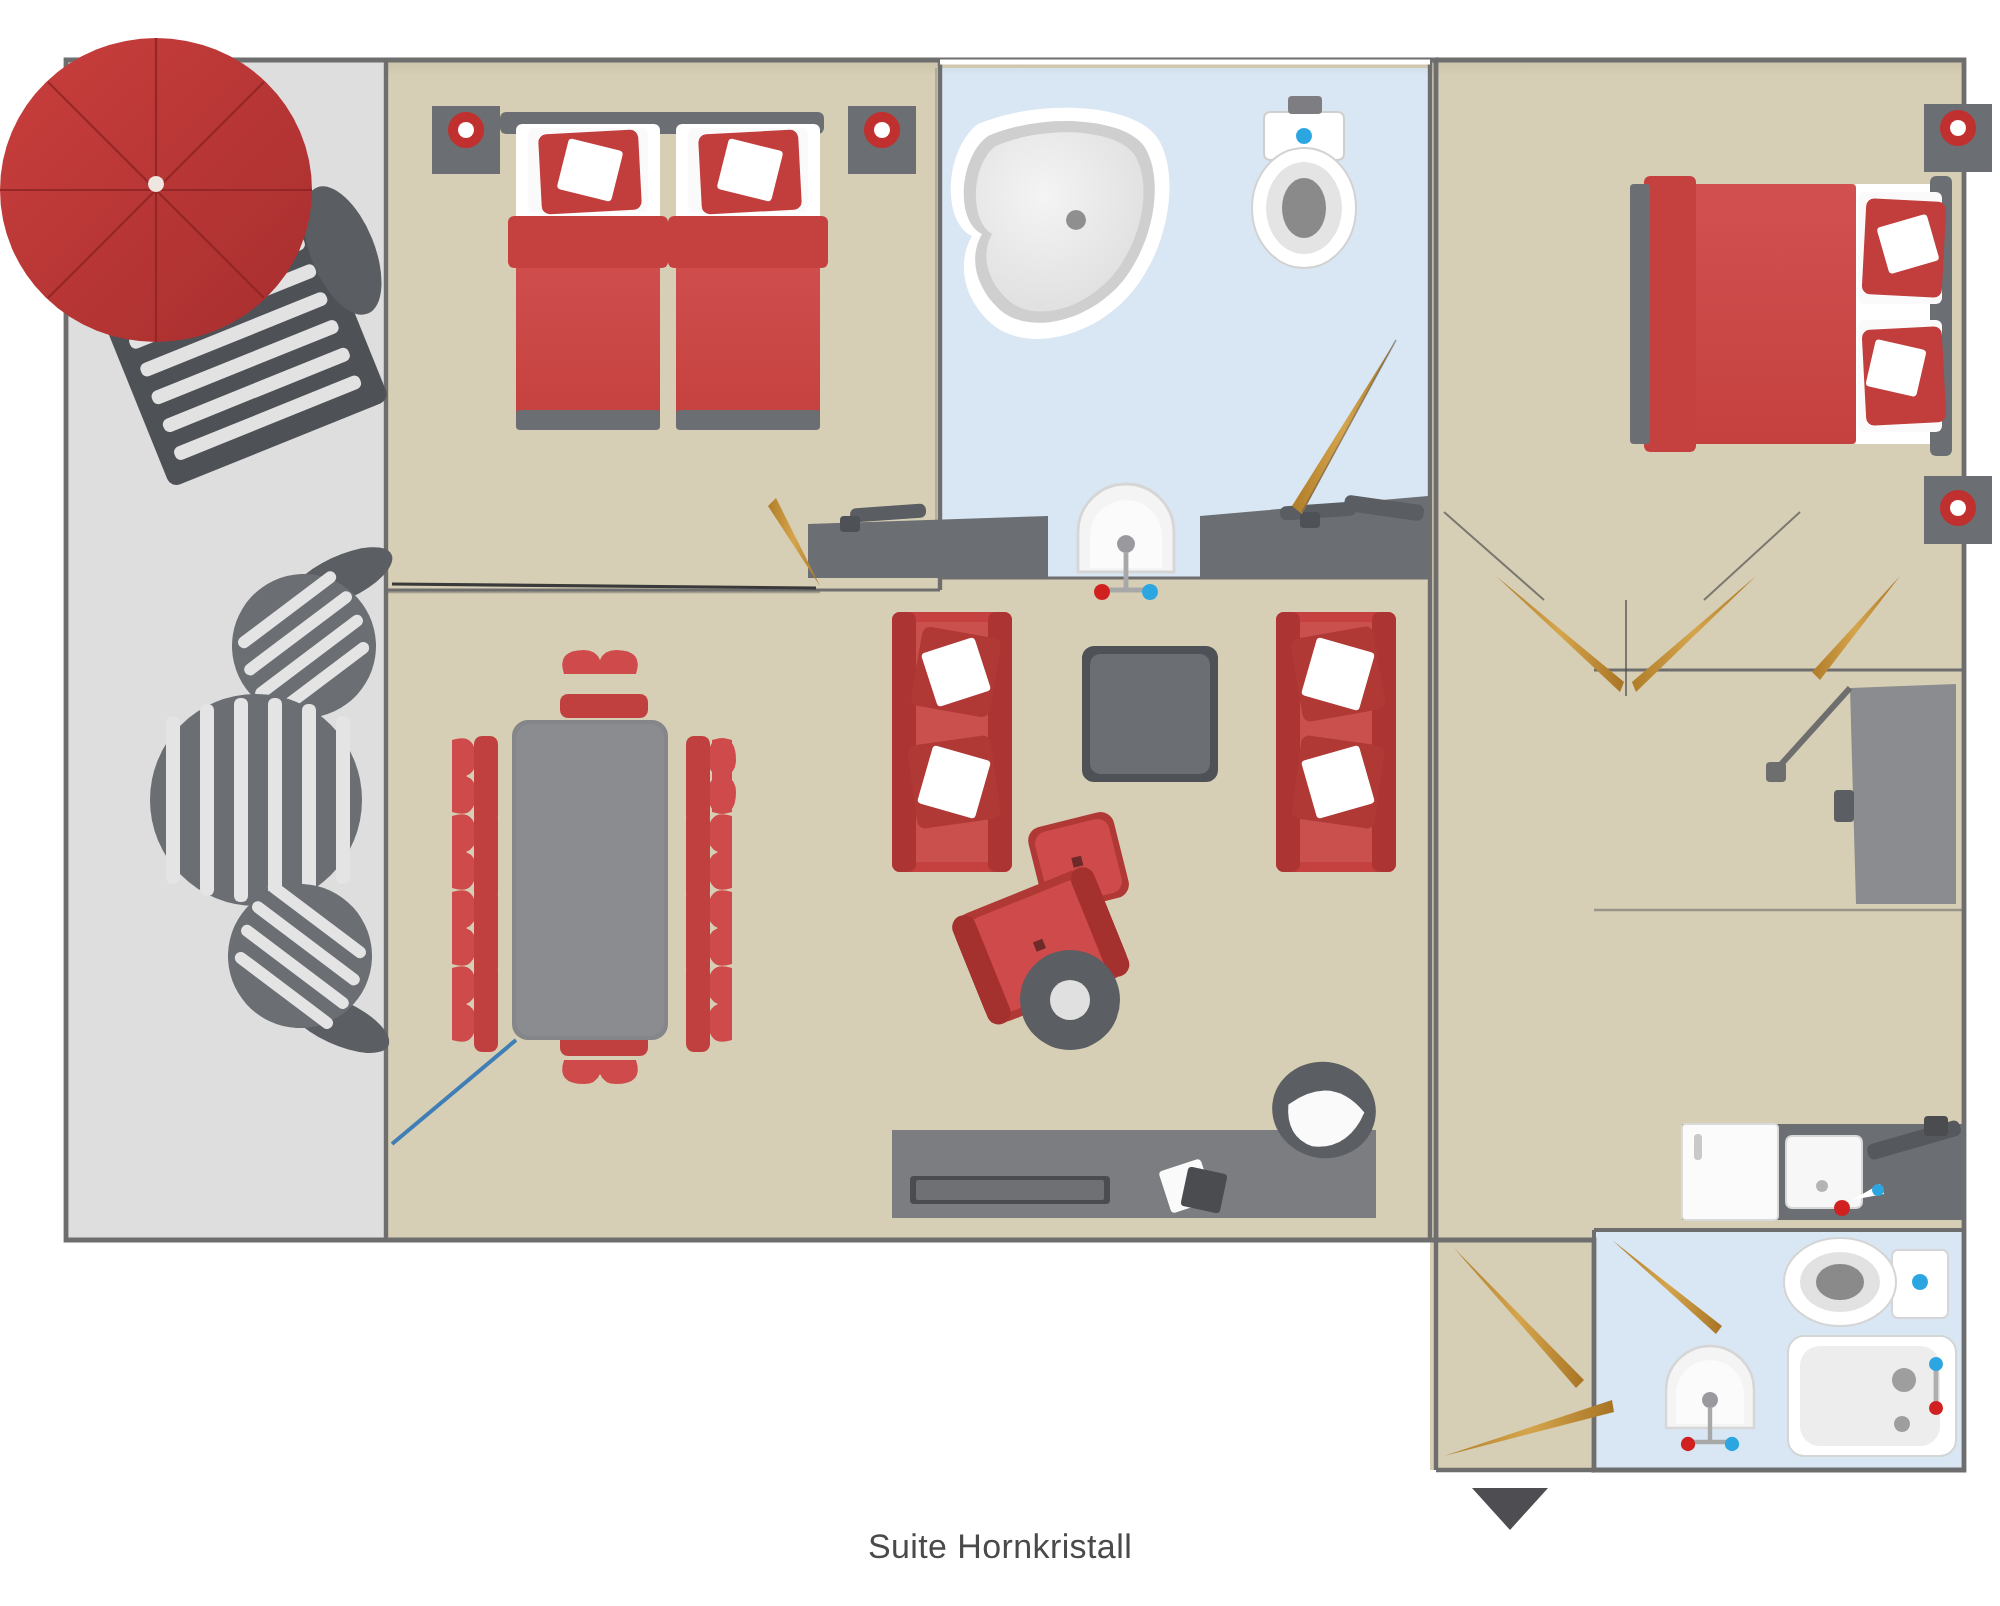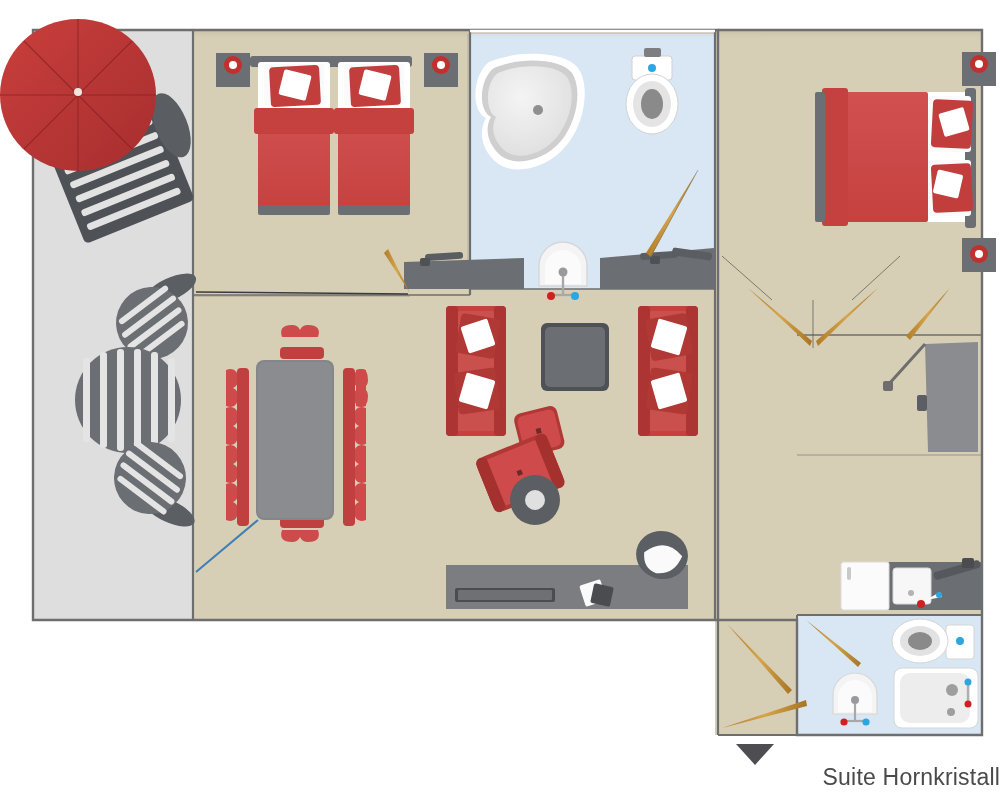--- a/index.html
+++ b/index.html
@@ -1,21 +1,21 @@
 <!DOCTYPE html>
 <html><head>
 <meta charset="utf-8">
 <style>
   html,body{margin:0;padding:0;background:#ffffff;}
   body{width:1000px;height:803px;font-family:"Liberation Sans",sans-serif;overflow:hidden;}
   #stage{position:relative;width:1000px;height:803px;background:#ffffff;}
   .plan{position:absolute;left:0;top:0;width:1000px;height:803px;}
   #caption{
-    position:absolute;left:0;top:764px;width:1000px;text-align:right;
-    font-size:23px;color:#4a4a4a;font-family:"Liberation Sans",sans-serif;
+    position:absolute;left:0;top:764px;width:1000px;text-align:center;
+    font-size:17px;color:#4a4a4a;font-family:"Liberation Sans",sans-serif;
     letter-spacing:.2px;
   }
 </style>
 </head>
 <body>
 
 <div id="stage">
 
   <svg class="plan" viewBox="0 0 1000 803" xmlns="http://www.w3.org/2000/svg">
     <defs>

